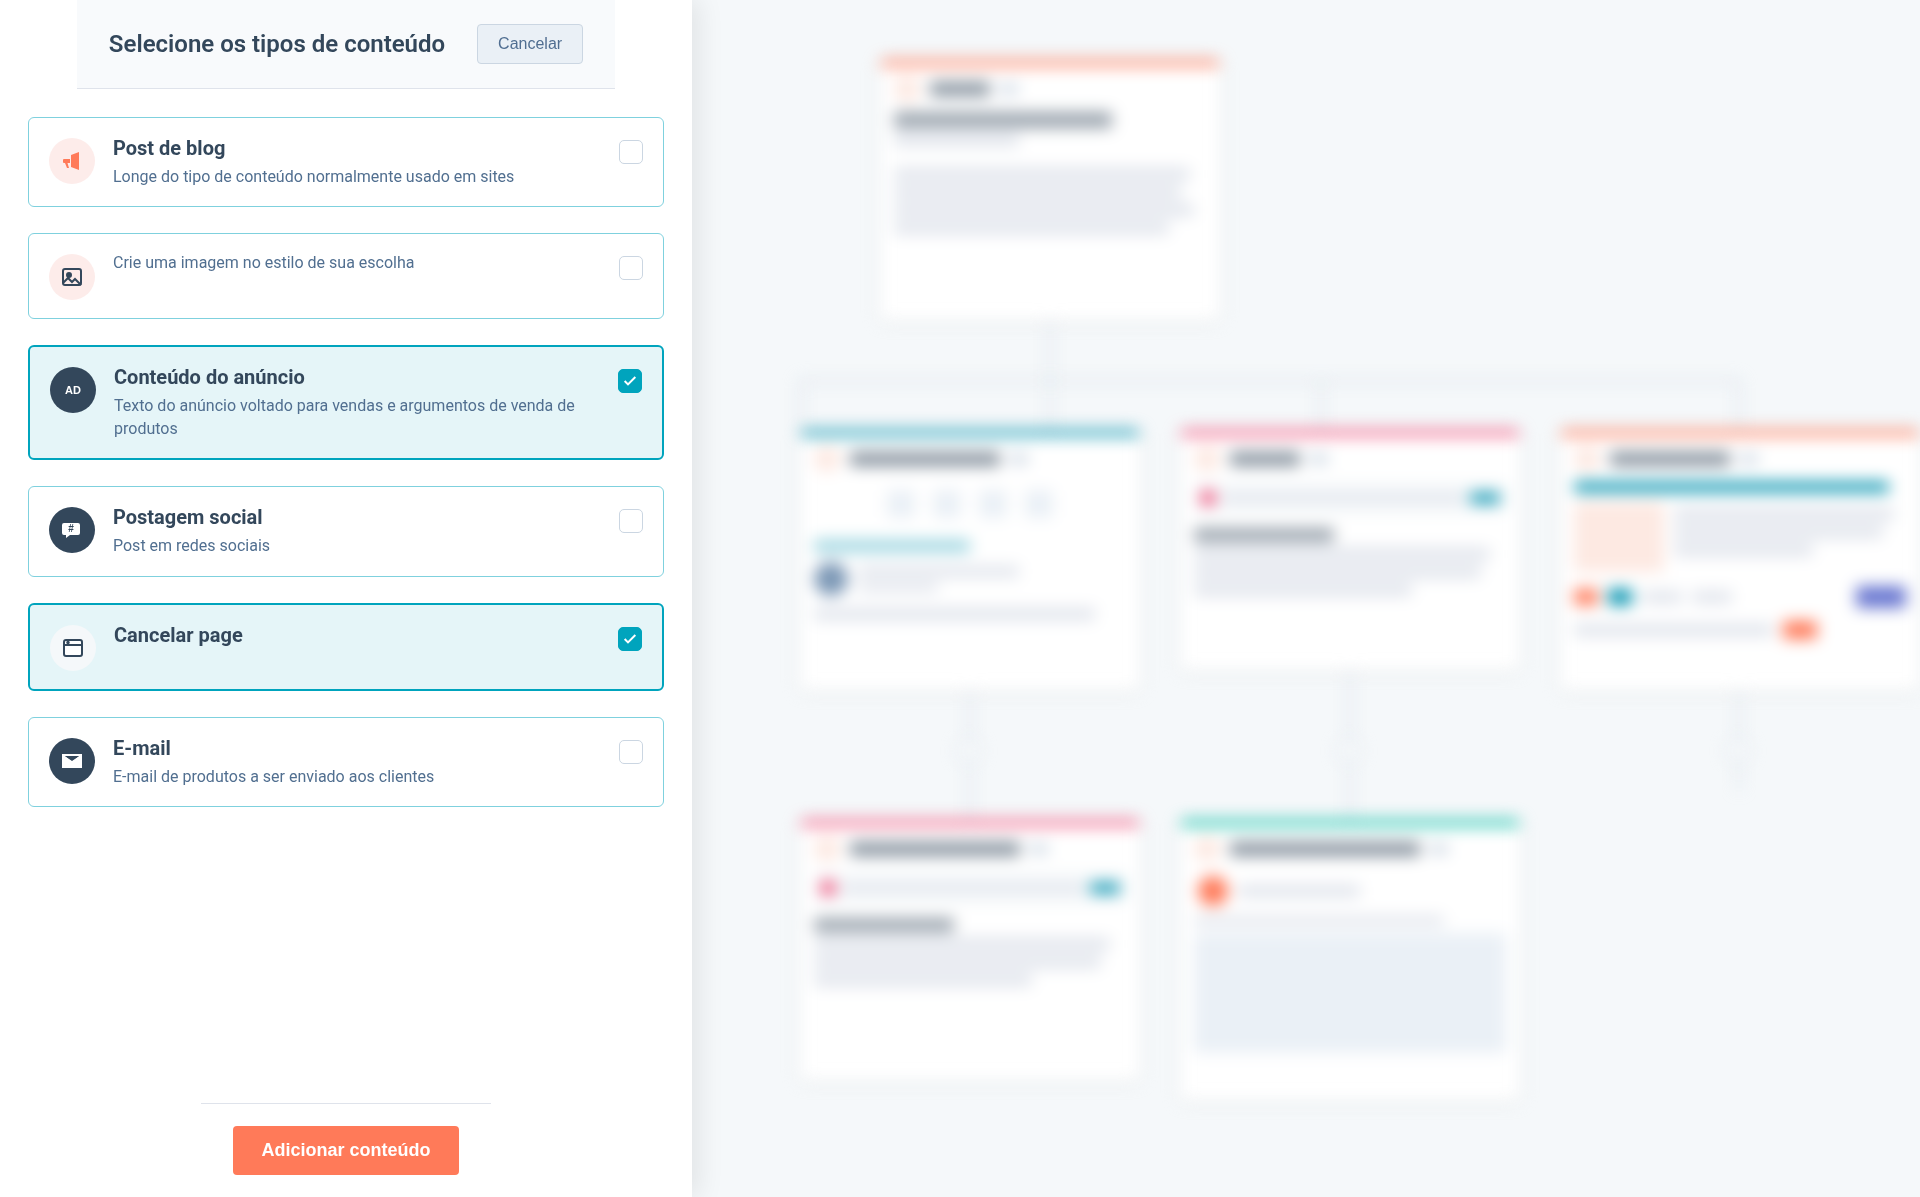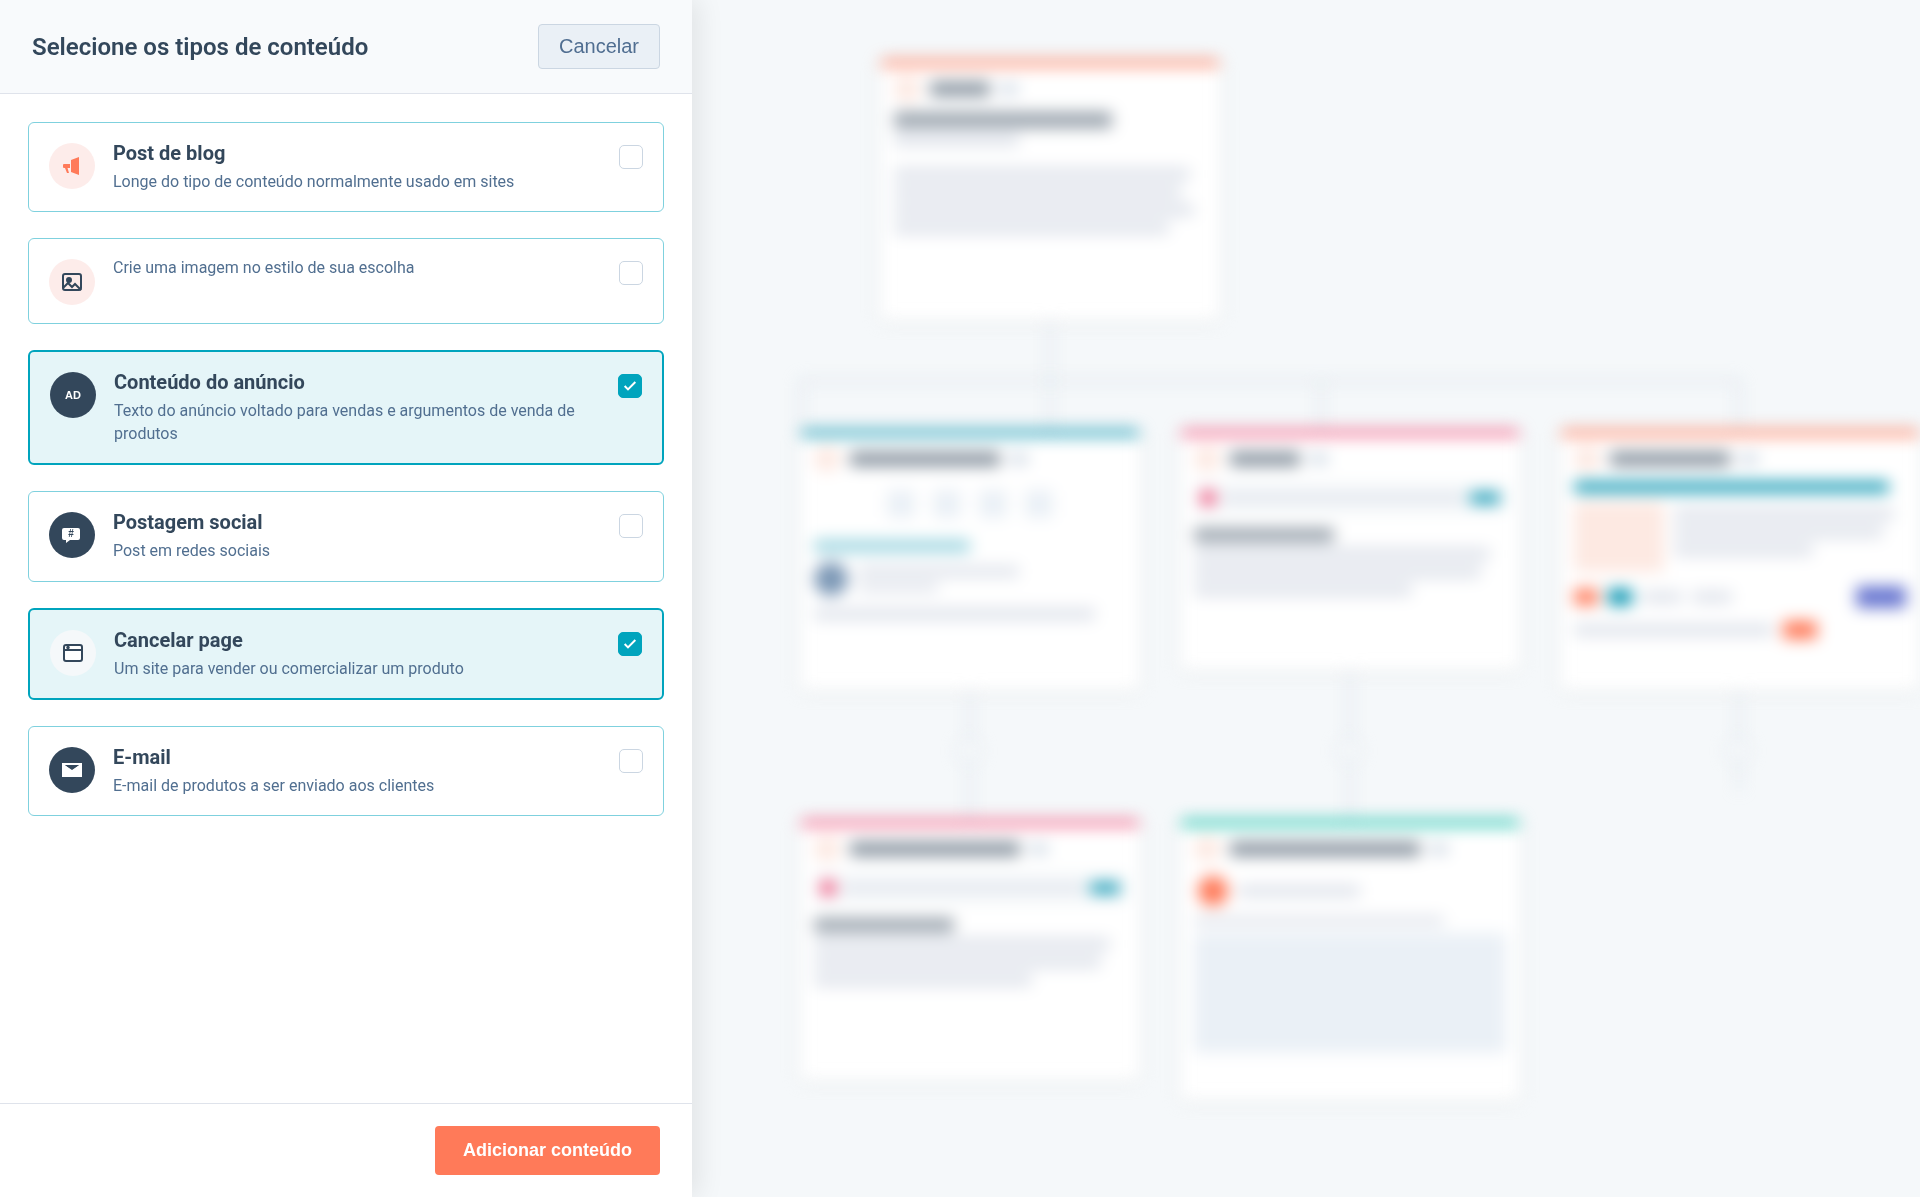--- a/index.html
+++ b/index.html
@@ -69,41 +69,42 @@
 .panel {
   position: absolute;
   top: 0; left: 0;
   width: 692px;
   height: 1197px;
   background: #fff;
   box-shadow: 8px 0 24px rgba(0,0,0,0.08);
   display: flex;
   flex-direction: column;
   z-index: 10;
+  align-items: center;
 }
 .panel-header {
   display: flex;
   align-items: center;
   justify-content: space-between;
   padding: 24px 32px;
   border-bottom: 1px solid #dfe3eb;
   background: #f8fafc;
 }
 .panel-title {
   font-size: 24px;
   font-weight: 600;
   color: #33475b;
 }
 .btn-cancel {
   background: #eaf0f6;
   border: 1px solid #cbd6e2;
   border-radius: 4px;
   padding: 10px 20px;
   color: #506e91;
-  font-size: 20px;
+  font-size: 16px;
   cursor: pointer;
   margin-left: 32px;
 }
 
 .panel-body {
   flex: 1;
   overflow-y: auto;
   padding: 28px 28px;
 }
 
@@ -401,21 +402,20 @@
     <div class="content-item selected">
       <div class="ci-icon">
         <svg viewBox="0 0 24 24" fill="none" stroke="#33475b" stroke-width="2">
             <rect x="3" y="4" width="18" height="16" rx="2" fill="#fff"></rect>
             <line x1="3" y1="9" x2="21" y2="9"></line>
             <circle cx="7" cy="6.5" r="0.8" fill="#33475b"></circle>
           </svg>
       </div>
       <div class="ci-text">
         <div class="ci-title">Cancelar page</div>
-        <div class="ci-desc">Um site para vender ou comercializar um produto</div>
       </div>
       <div class="ci-check">
         <svg width="16" height="16" viewBox="0 0 24 24" fill="none" stroke="#fff" stroke-width="3">
             <polyline points="20 6 9 17 4 12"></polyline>
           </svg>
       </div>
     </div>
 
 
     <div class="content-item">

